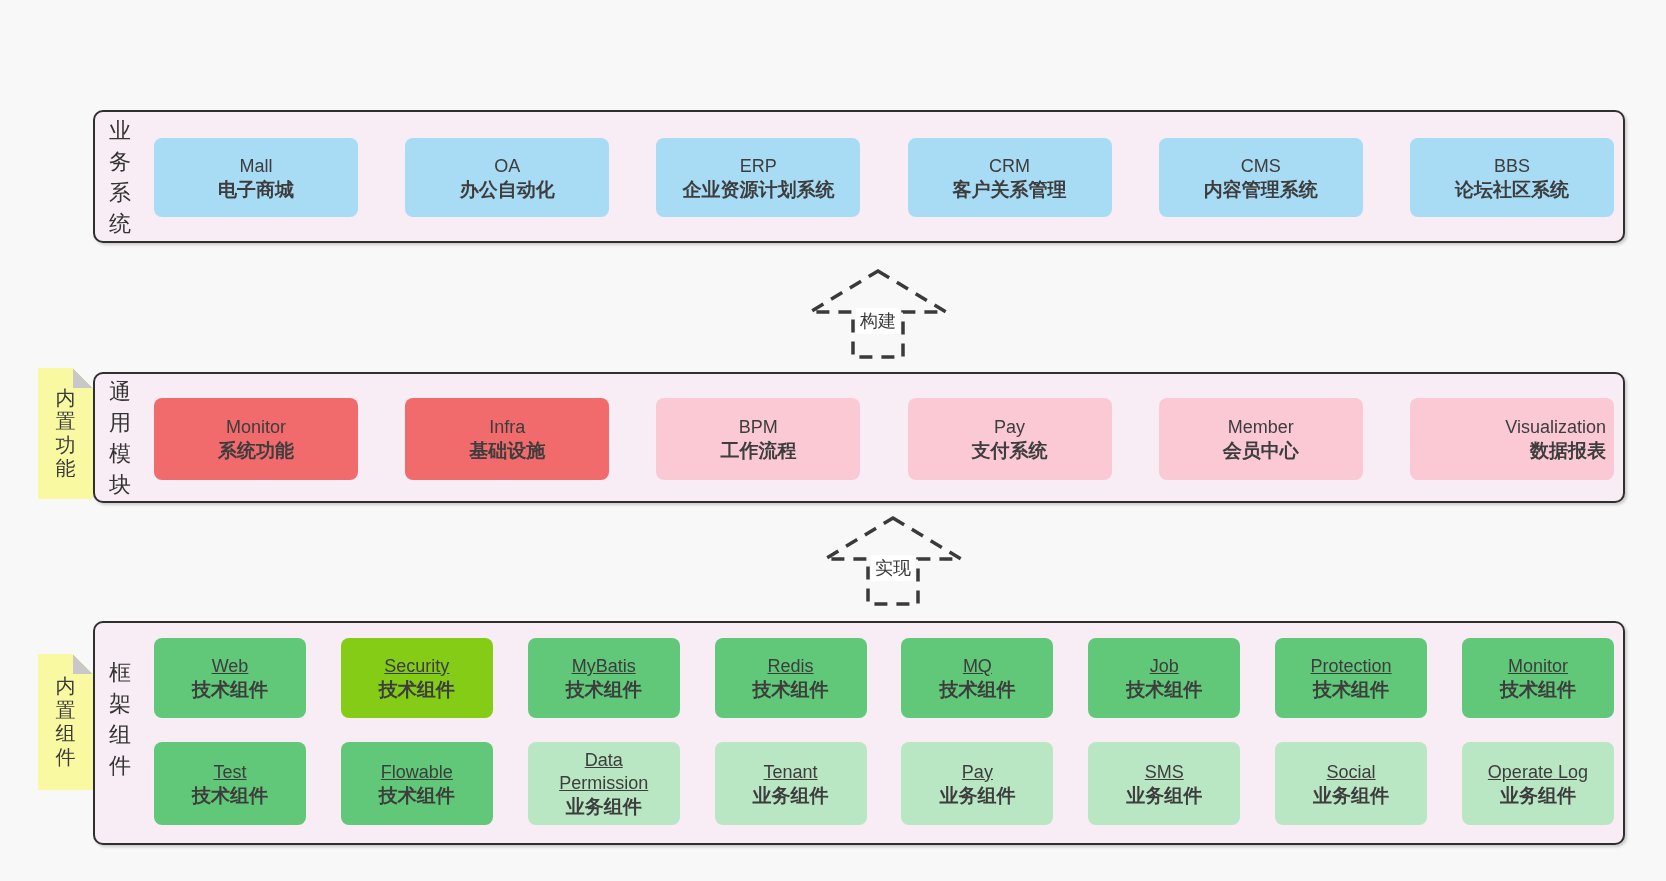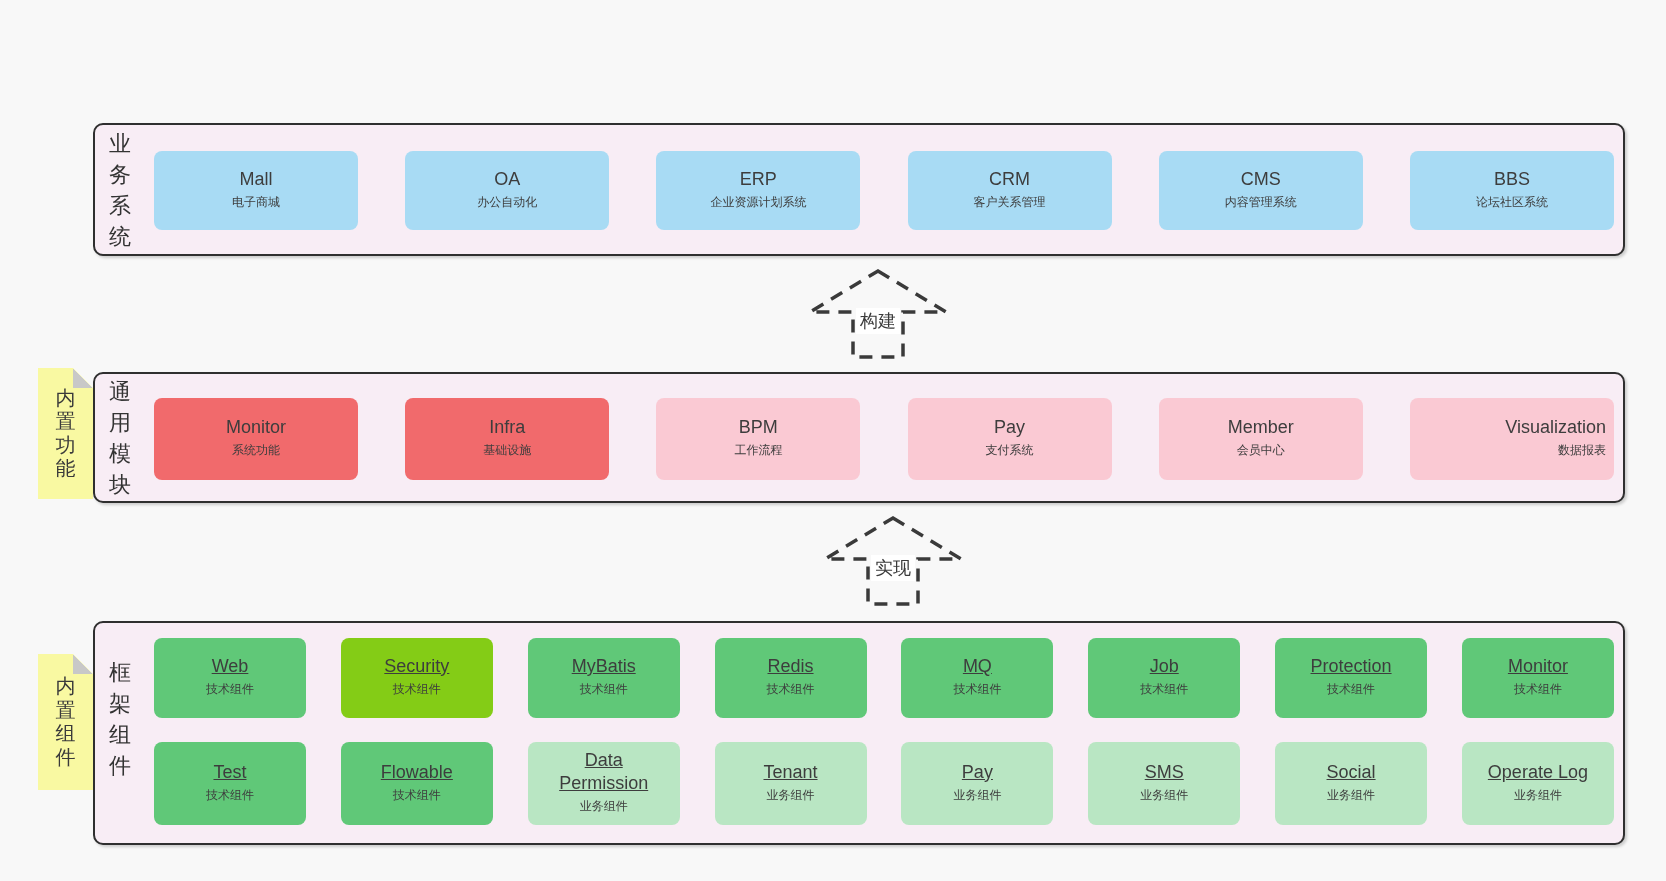--- a/index.html
+++ b/index.html
@@ -15,21 +15,21 @@
   
   .band {
     position:absolute;
     left:93px; width:1532px;
     background:#f8edf5;
     border:2px solid #2f2f2f;
     border-radius:10px;
     box-shadow:2px 2px 3px rgba(0,0,0,0.18);
     z-index:2;
   }
-  #band1 { top:123px; height:133px; }
+  #band1 { top:110px; height:133px; }
   #band2 { top:372px; height:131px; }
   #band3 { top:621px; height:224px; }
 
   .band-label {
     position:absolute; left:11px; top:50%; transform:translateY(-50%);
     width:28px; font-size:22px; line-height:31px;
     color:#333; text-align:center; word-break:break-all;
   }
   #band3 .band-label { top:calc(50% - 14px); }
 
@@ -49,21 +49,21 @@
     text-align:center; padding:0 8px;
   }
   #band1 .box { width:204px; height:79px; }
   #band2 .box { width:204px; height:82px; }
   #band3 .box { width:152px; }
   #band3 .row1 .box { height:80px; }
   #band3 .row2 .box { height:83px; }
   #band3 .box .box-name { max-width:114px;text-decoration:underline; }
 
   .box-name { font-size:18px; line-height:23px; }
-  .box-desc { font-size:12px; line-height:23px; }
+  .box-desc { font-size:19px; line-height:23px;font-weight:bold; }
 
   
   .sticky {
     position:absolute; left:38px; width:55px;
     background:#f9f9a2;
     clip-path:polygon(0 0, calc(100% - 20px) 0, 100% 20px, 100% 100%, 0 100%);
     display:flex; align-items:center; justify-content:center;
     z-index:1;
   }
   #sticky1 { top:368px; height:131px; }

